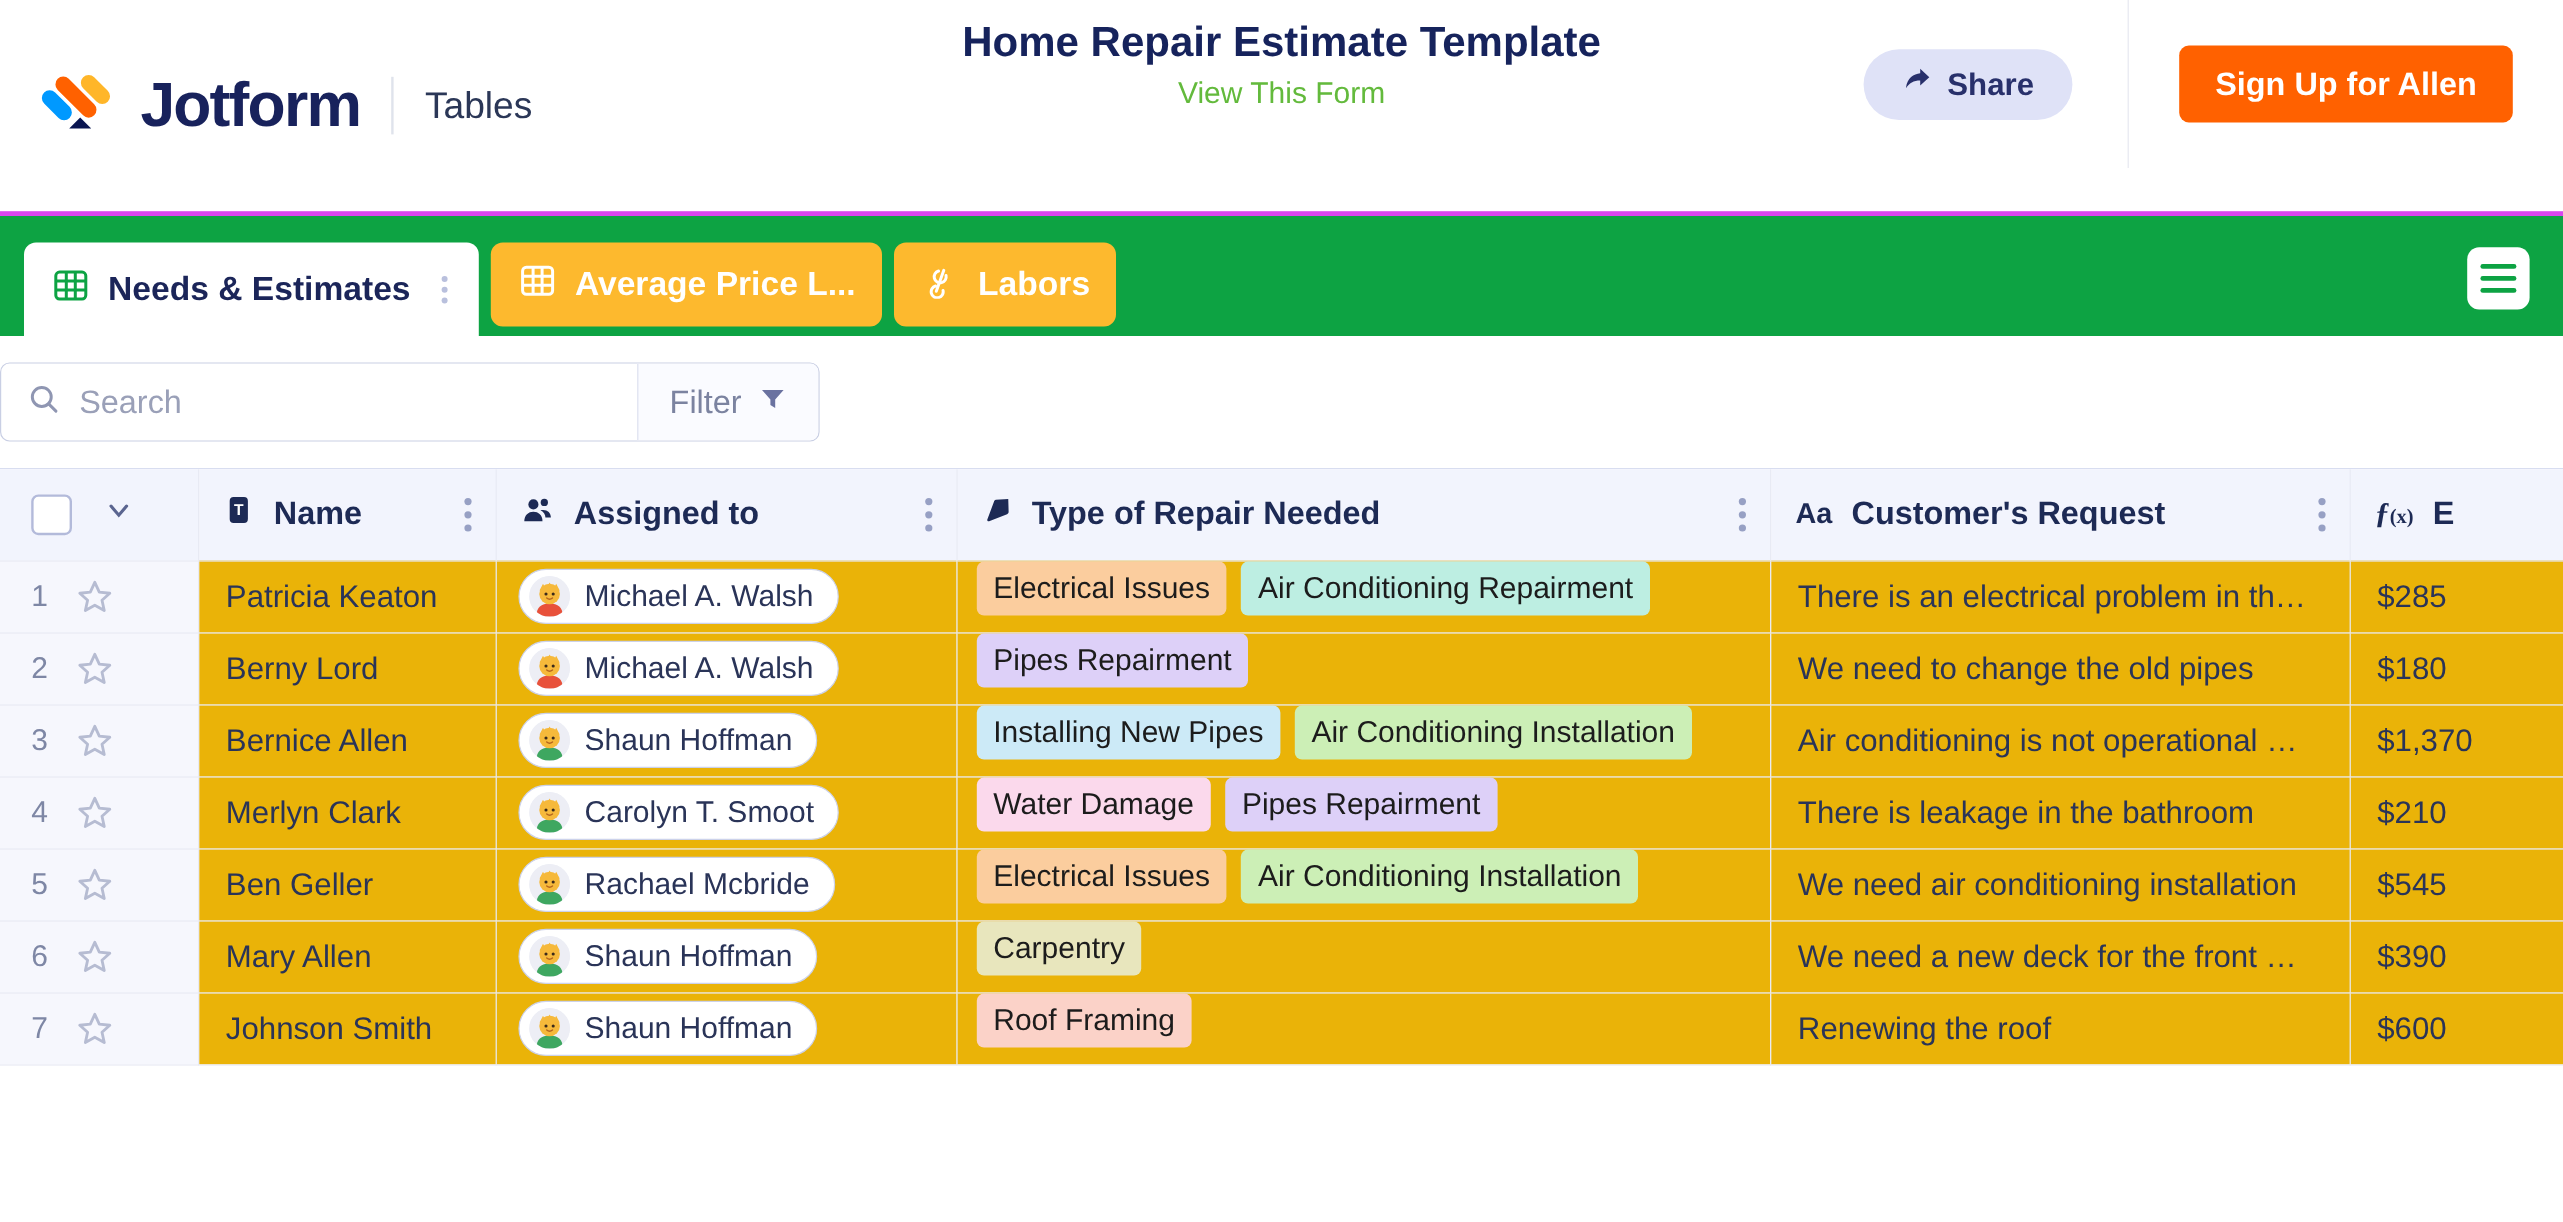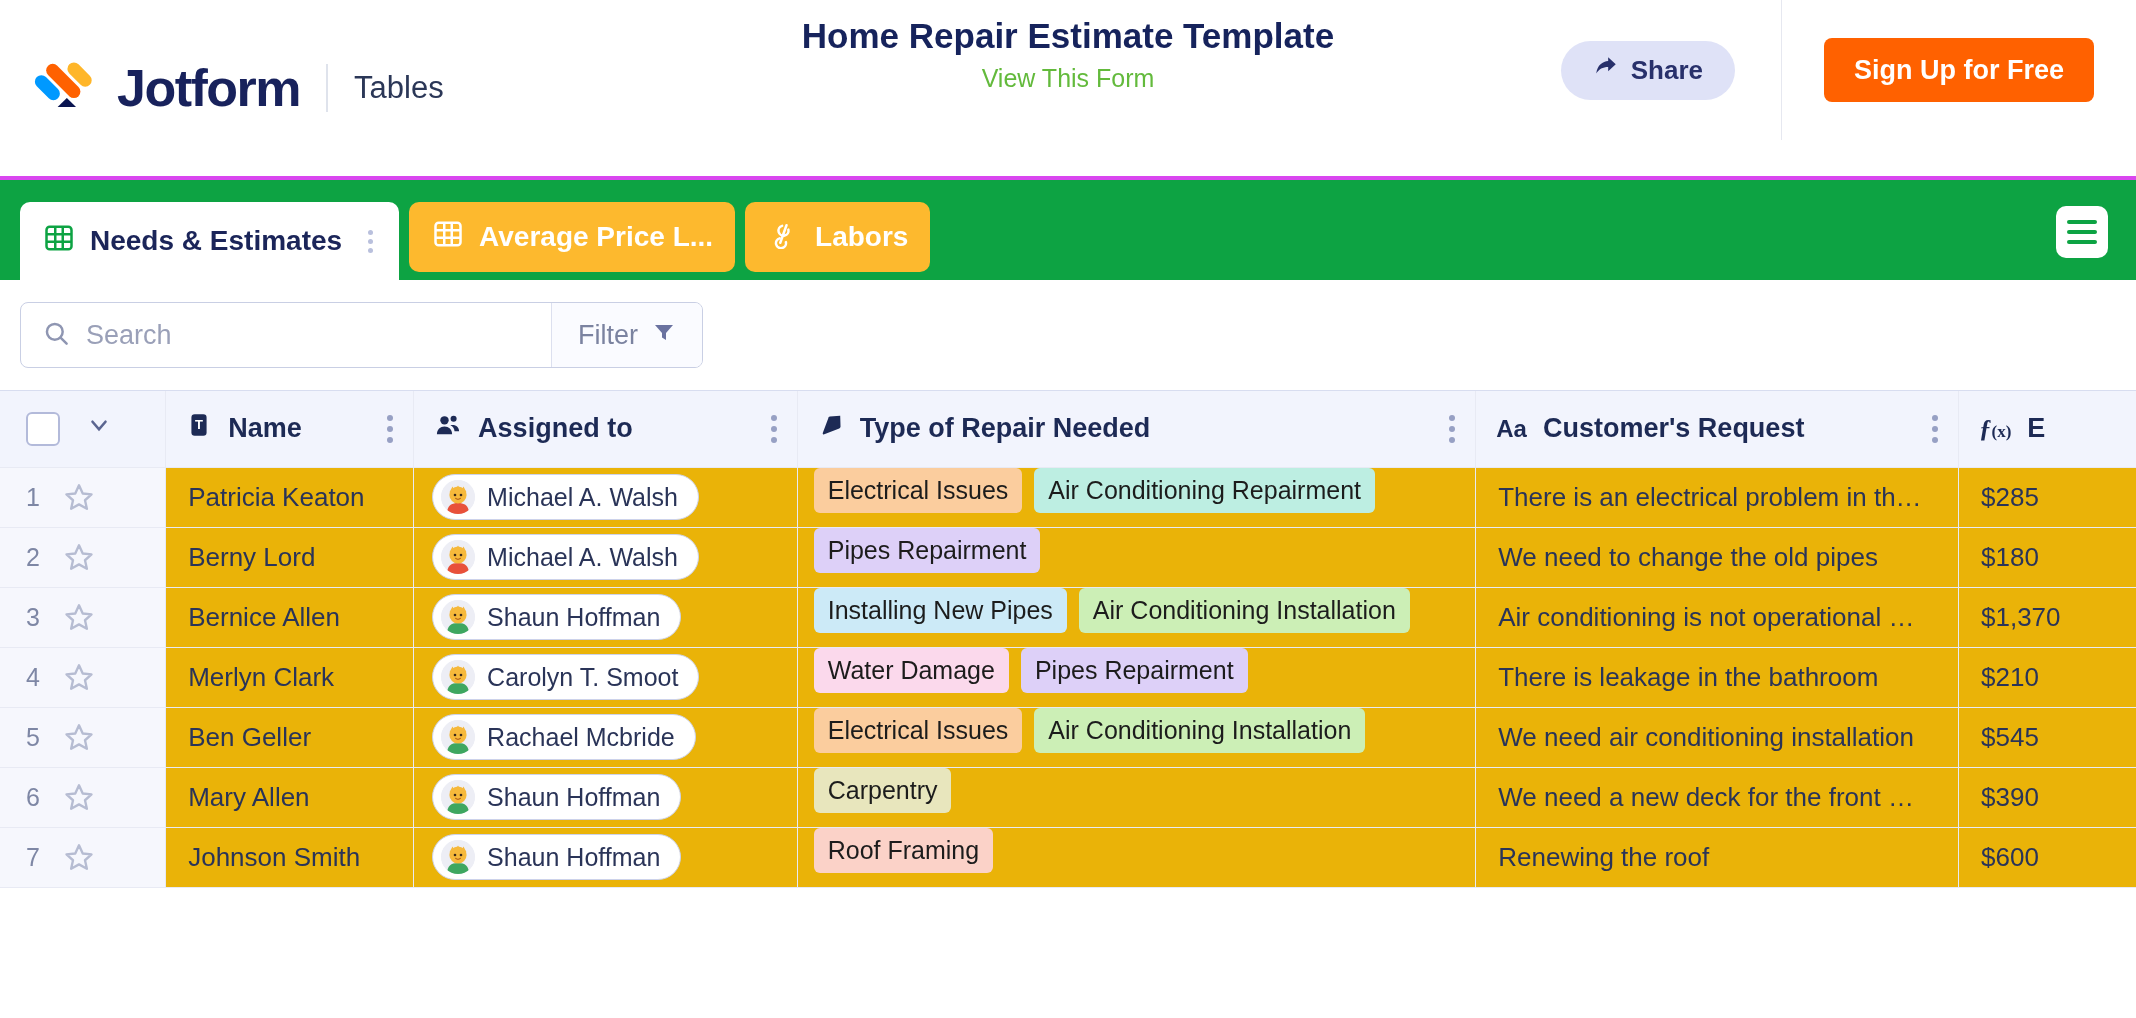--- a/index.html
+++ b/index.html
@@ -184,21 +184,20 @@
     border-radius: 2px;
     background: #0da343;
   }
 
   
   .toolbar {
     height: 110px;
     background: #ffffff;
     display: flex;
     align-items: center;
-    padding-left: 20px;
   }
   .search-wrap {
     display: flex;
     align-items: stretch;
     border: 1px solid #c9cfe4;
     border-radius: 8px;
     height: 66px;
     width: 683px;
     overflow: hidden;
     background: #fff;
@@ -375,21 +374,21 @@
   <div class="header-right">
     <button class="share-btn">
       <span>
         <svg width="26" height="26" viewBox="0 0 24 24" fill="none">
           <path d="M3 18 C4 10 9 7 14 6.5 L14 3 L21 9.5 L14 16 L14 12 C9 12 5.5 14 3 18 Z" fill="#28306b"></path>
         </svg>
       </span>
       <span>Share</span>
     </button>
     <span class="share-sep"></span>
-    <button class="signup-btn">Sign Up for Free</button>
+    <button class="signup-btn">Sign Up for Allen</button>
   </div>
 </div>
 
 <div class="tab-bar">
 
   <div class="tab active">
     <span>
       <svg width="30" height="30" viewBox="0 0 24 24">
         <rect x="2" y="3" width="20" height="18" rx="2.5" fill="none" stroke="#0da343" stroke-width="2"></rect>
         <line x1="2" y1="9" x2="22" y2="9" stroke="#0da343" stroke-width="2"></line>

